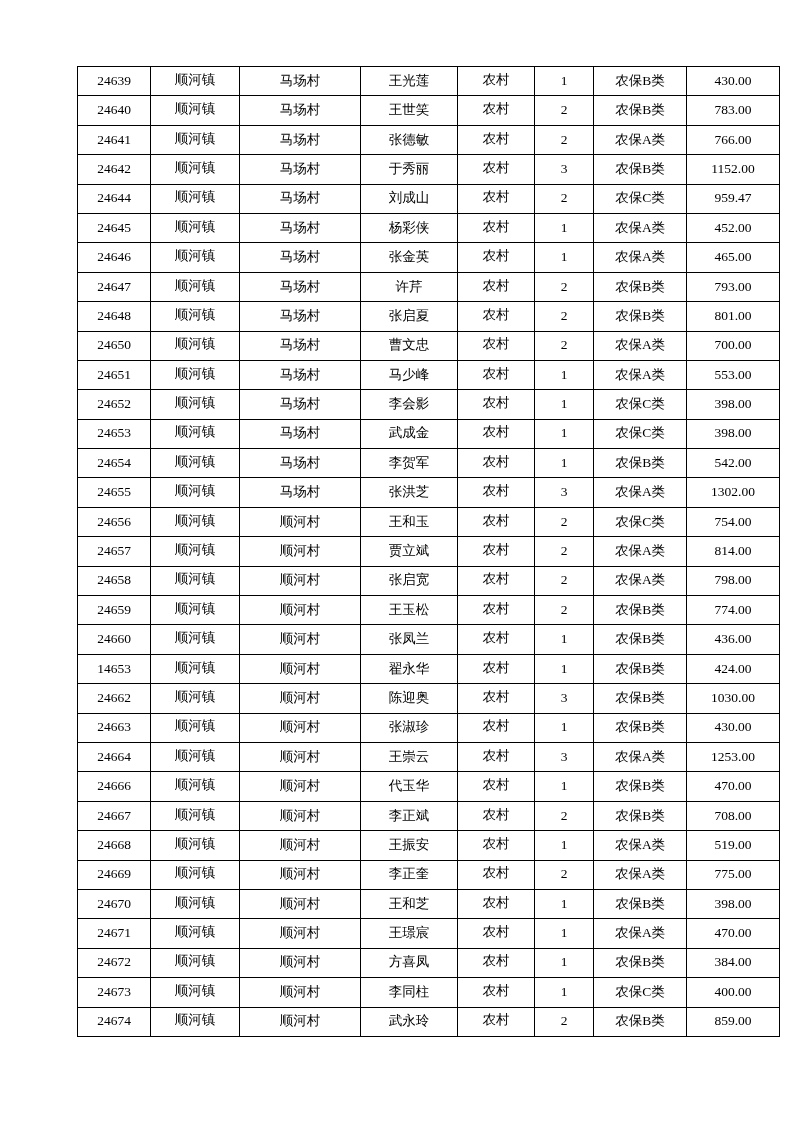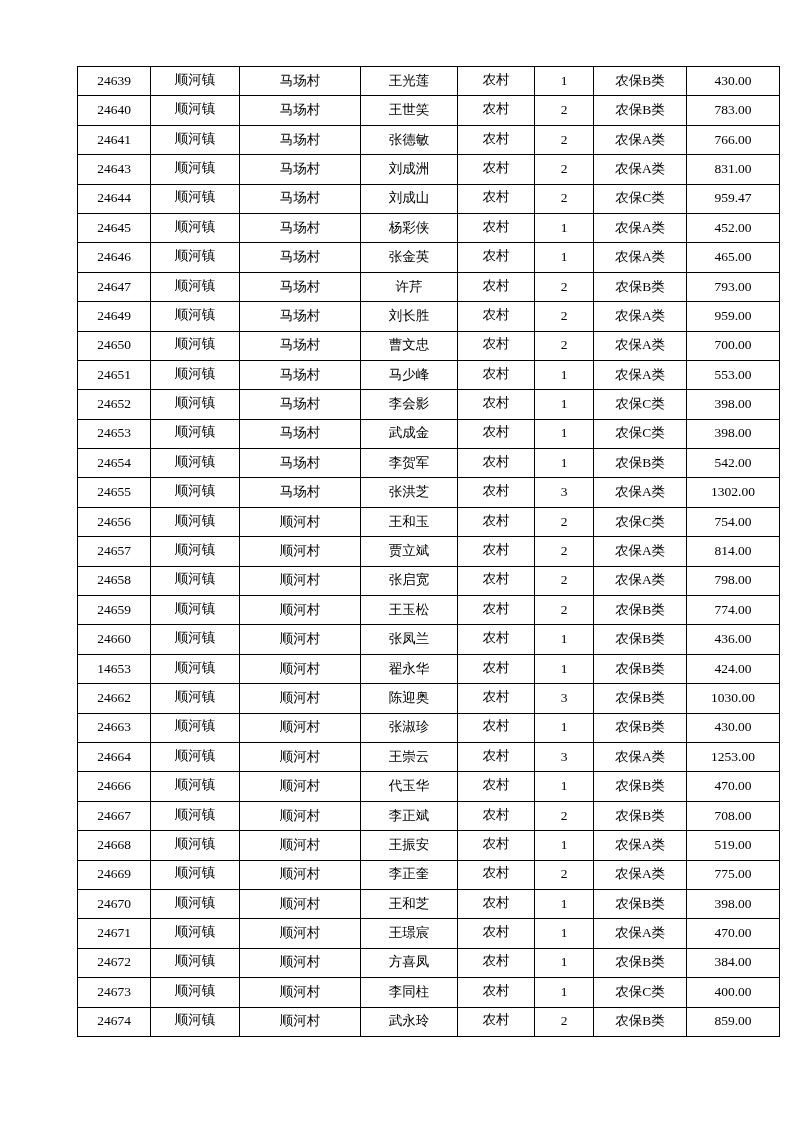--- a/index.html
+++ b/index.html
@@ -83,28 +83,28 @@
             <td class="c-id">24641</td>
             <td class="c-town">顺河镇</td>
             <td class="c-village">马场村</td>
             <td class="c-name">张德敏</td>
             <td class="c-type">农村</td>
             <td class="c-count">2</td>
             <td class="c-cat">农保A类</td>
             <td class="c-amount">766.00</td>
           </tr>
           <tr>
-            <td class="c-id">24643</td>
-            <td class="c-town">顺河镇</td>
-            <td class="c-village">马场村</td>
-            <td class="c-name">刘成洲</td>
-            <td class="c-type">农村</td>
-            <td class="c-count">2</td>
-            <td class="c-cat">农保A类</td>
-            <td class="c-amount">831.00</td>
+            <td class="c-id">24642</td>
+            <td class="c-town">顺河镇</td>
+            <td class="c-village">马场村</td>
+            <td class="c-name">于秀丽</td>
+            <td class="c-type">农村</td>
+            <td class="c-count">3</td>
+            <td class="c-cat">农保B类</td>
+            <td class="c-amount">1152.00</td>
           </tr>
           <tr>
             <td class="c-id">24644</td>
             <td class="c-town">顺河镇</td>
             <td class="c-village">马场村</td>
             <td class="c-name">刘成山</td>
             <td class="c-type">农村</td>
             <td class="c-count">2</td>
             <td class="c-cat">农保C类</td>
             <td class="c-amount">959.47</td>
@@ -133,28 +133,28 @@
             <td class="c-id">24647</td>
             <td class="c-town">顺河镇</td>
             <td class="c-village">马场村</td>
             <td class="c-name">许芹</td>
             <td class="c-type">农村</td>
             <td class="c-count">2</td>
             <td class="c-cat">农保B类</td>
             <td class="c-amount">793.00</td>
           </tr>
           <tr>
-            <td class="c-id">24649</td>
-            <td class="c-town">顺河镇</td>
-            <td class="c-village">马场村</td>
-            <td class="c-name">刘长胜</td>
-            <td class="c-type">农村</td>
-            <td class="c-count">2</td>
-            <td class="c-cat">农保A类</td>
-            <td class="c-amount">959.00</td>
+            <td class="c-id">24648</td>
+            <td class="c-town">顺河镇</td>
+            <td class="c-village">马场村</td>
+            <td class="c-name">张启夏</td>
+            <td class="c-type">农村</td>
+            <td class="c-count">2</td>
+            <td class="c-cat">农保B类</td>
+            <td class="c-amount">801.00</td>
           </tr>
           <tr>
             <td class="c-id">24650</td>
             <td class="c-town">顺河镇</td>
             <td class="c-village">马场村</td>
             <td class="c-name">曹文忠</td>
             <td class="c-type">农村</td>
             <td class="c-count">2</td>
             <td class="c-cat">农保A类</td>
             <td class="c-amount">700.00</td>

